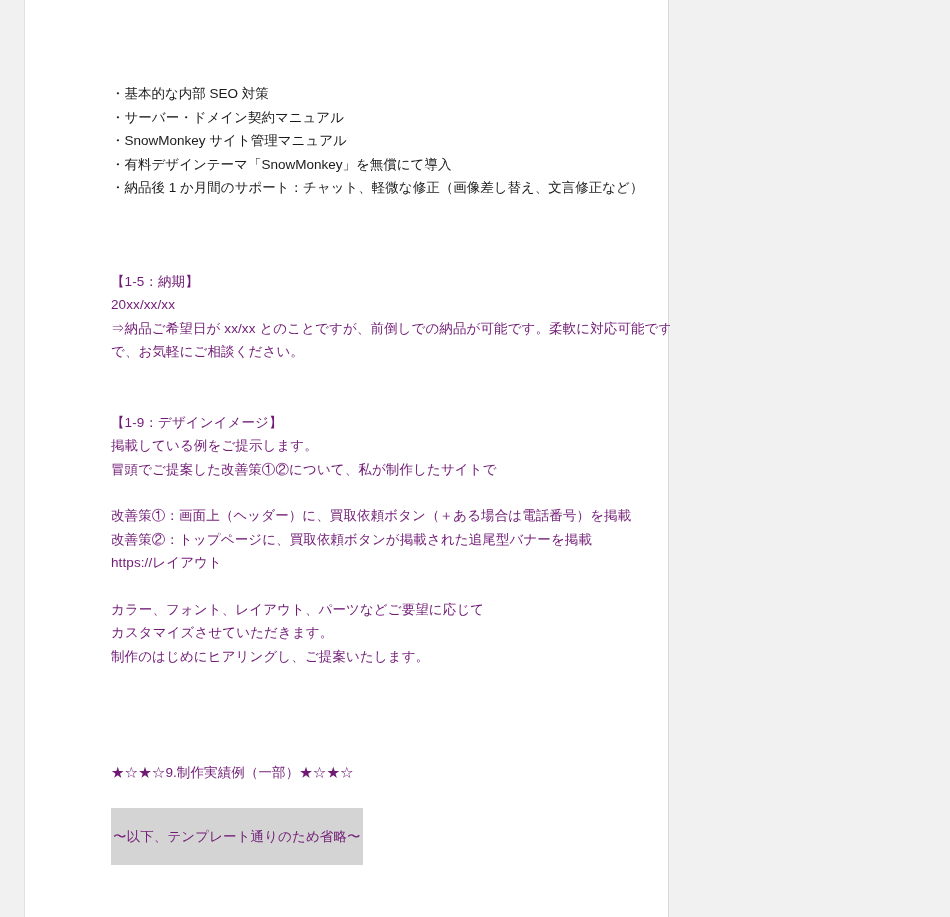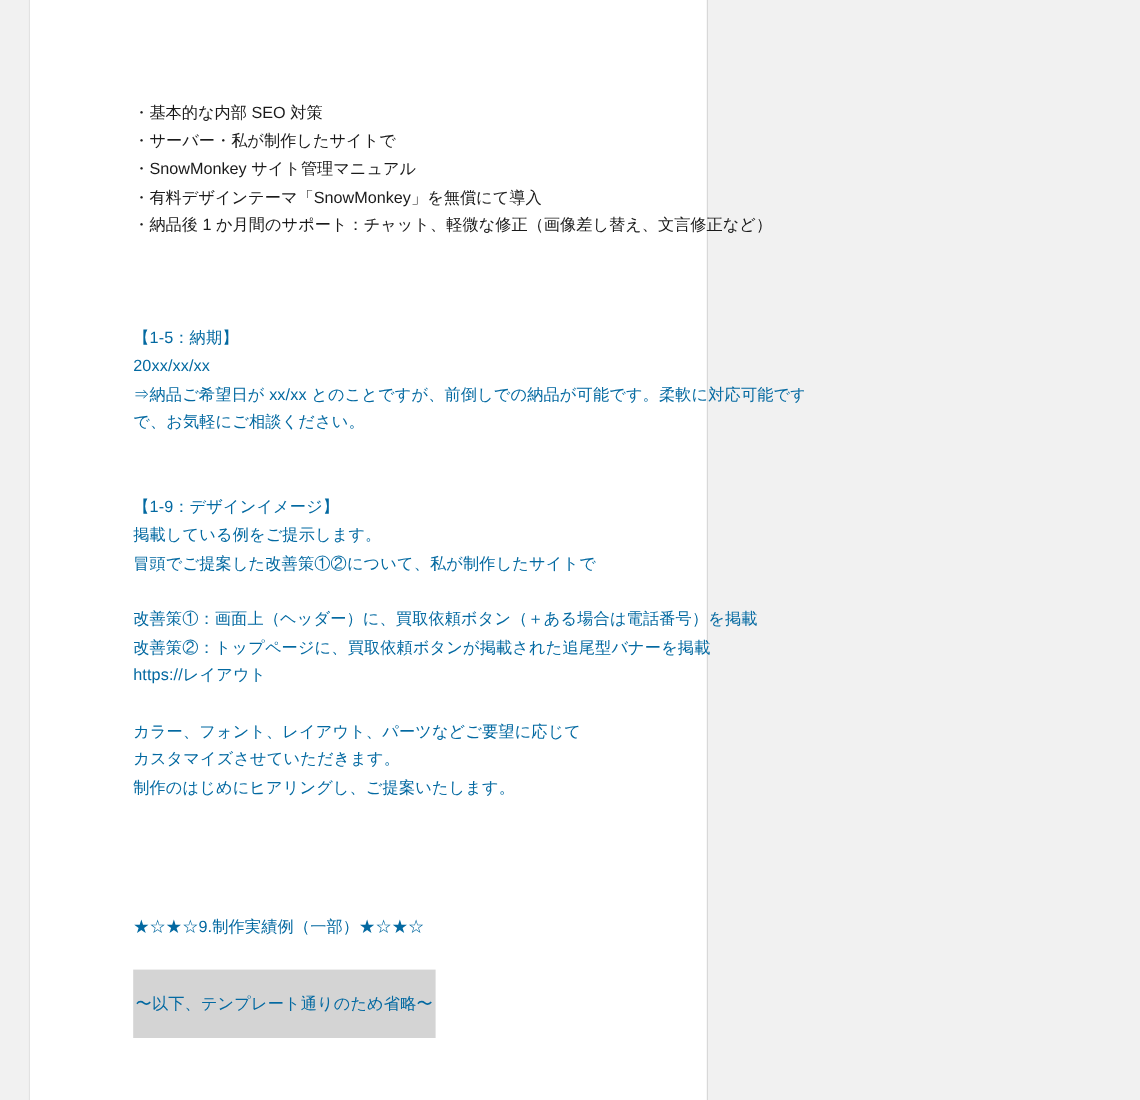--- a/index.html
+++ b/index.html
@@ -25,21 +25,21 @@
     left: 0;
     top: 0;
     width: 24px;
     height: 917px;
     background: #f1f1f1;
   }
   .doc-page {
     position: absolute;
     left: 24px;
     top: 0;
-    width: 566px;
+    width: 645px;
     height: 917px;
     background: #ffffff;
     border-left: 1px solid #e2e2e2;
     border-right: 1px solid #d8d8d8;
     box-sizing: border-box;
   }
   .right-area {
     position: absolute;
     left: 670px;
     top: 0;
@@ -49,21 +49,21 @@
   }
   .doc-body {
     position: absolute;
     left: 86px;
     top: 0;
     width: 585px;
   }
   .para {
     font-size: 13.5px;
     line-height: 23.5px;
-    color: #0369a1;
+    color: #701a75;
     letter-spacing: 0.1px;
     white-space: pre-wrap;
     margin: 0;
   }
   .spacer-s { height: 23px; }
   .spacer-m { height: 47px; }
   .spacer-l { height: 70px; }
   .block-top { height: 82px; }
   .highlight {
     display: inline-block;
@@ -79,21 +79,21 @@
 
   <div class="left-gutter"></div>
 
   <div class="doc-page">
     <div class="doc-body">
 
       <div class="block-top"></div>
 
       <div>
         <div class="list-line">・基本的な内部 SEO 対策</div>
-        <div class="list-line">・サーバー・私が制作したサイトで</div>
+        <div class="list-line">・サーバー・ドメイン契約マニュアル</div>
         <div class="list-line">・SnowMonkey サイト管理マニュアル</div>
         <div class="list-line">・有料デザインテーマ「SnowMonkey」を無償にて導入</div>
         <div class="list-line">・納品後 1 か月間のサポート：チャット、軽微な修正（画像差し替え、文言修正など）</div>
       </div>
 
       <div class="spacer-l"></div>
 
       <div>
         <p class="para">【1-5：納期】</p>
         <p class="para">20xx/xx/xx</p>

